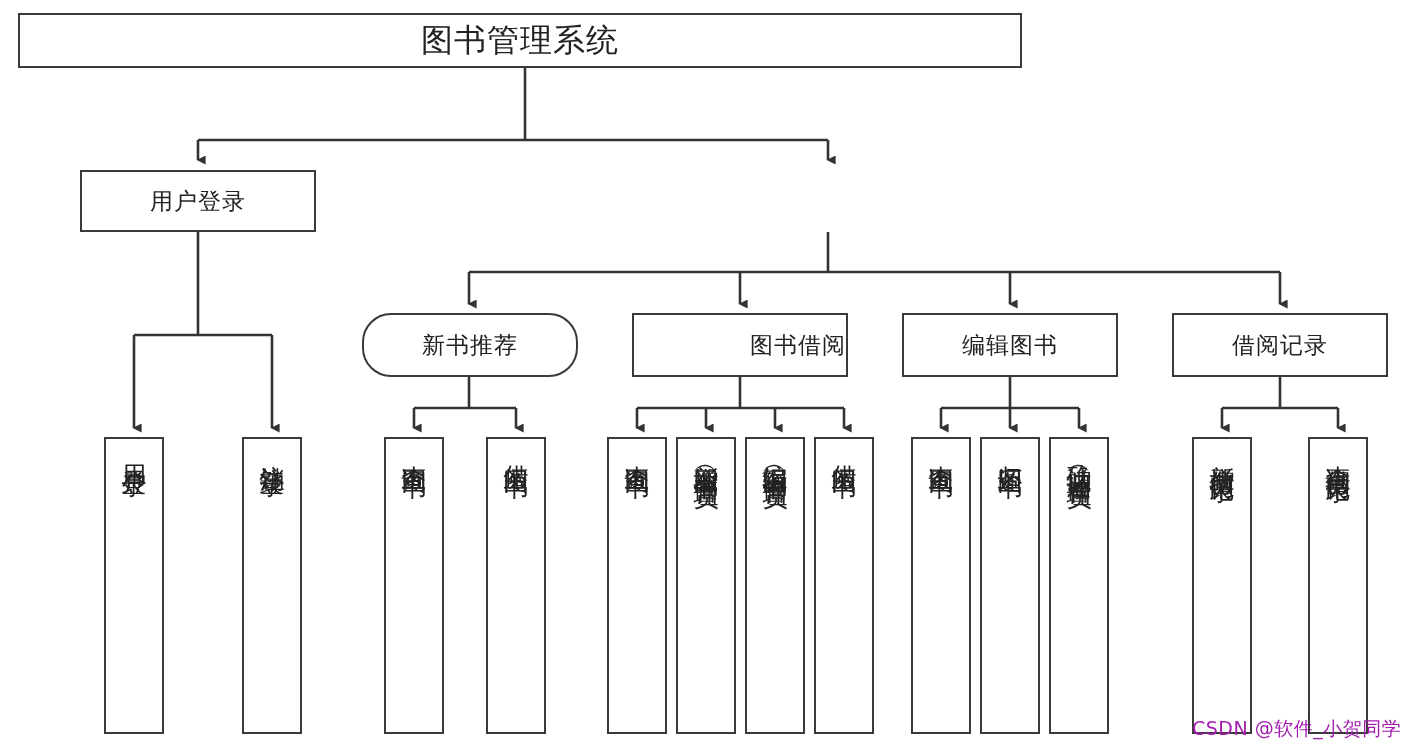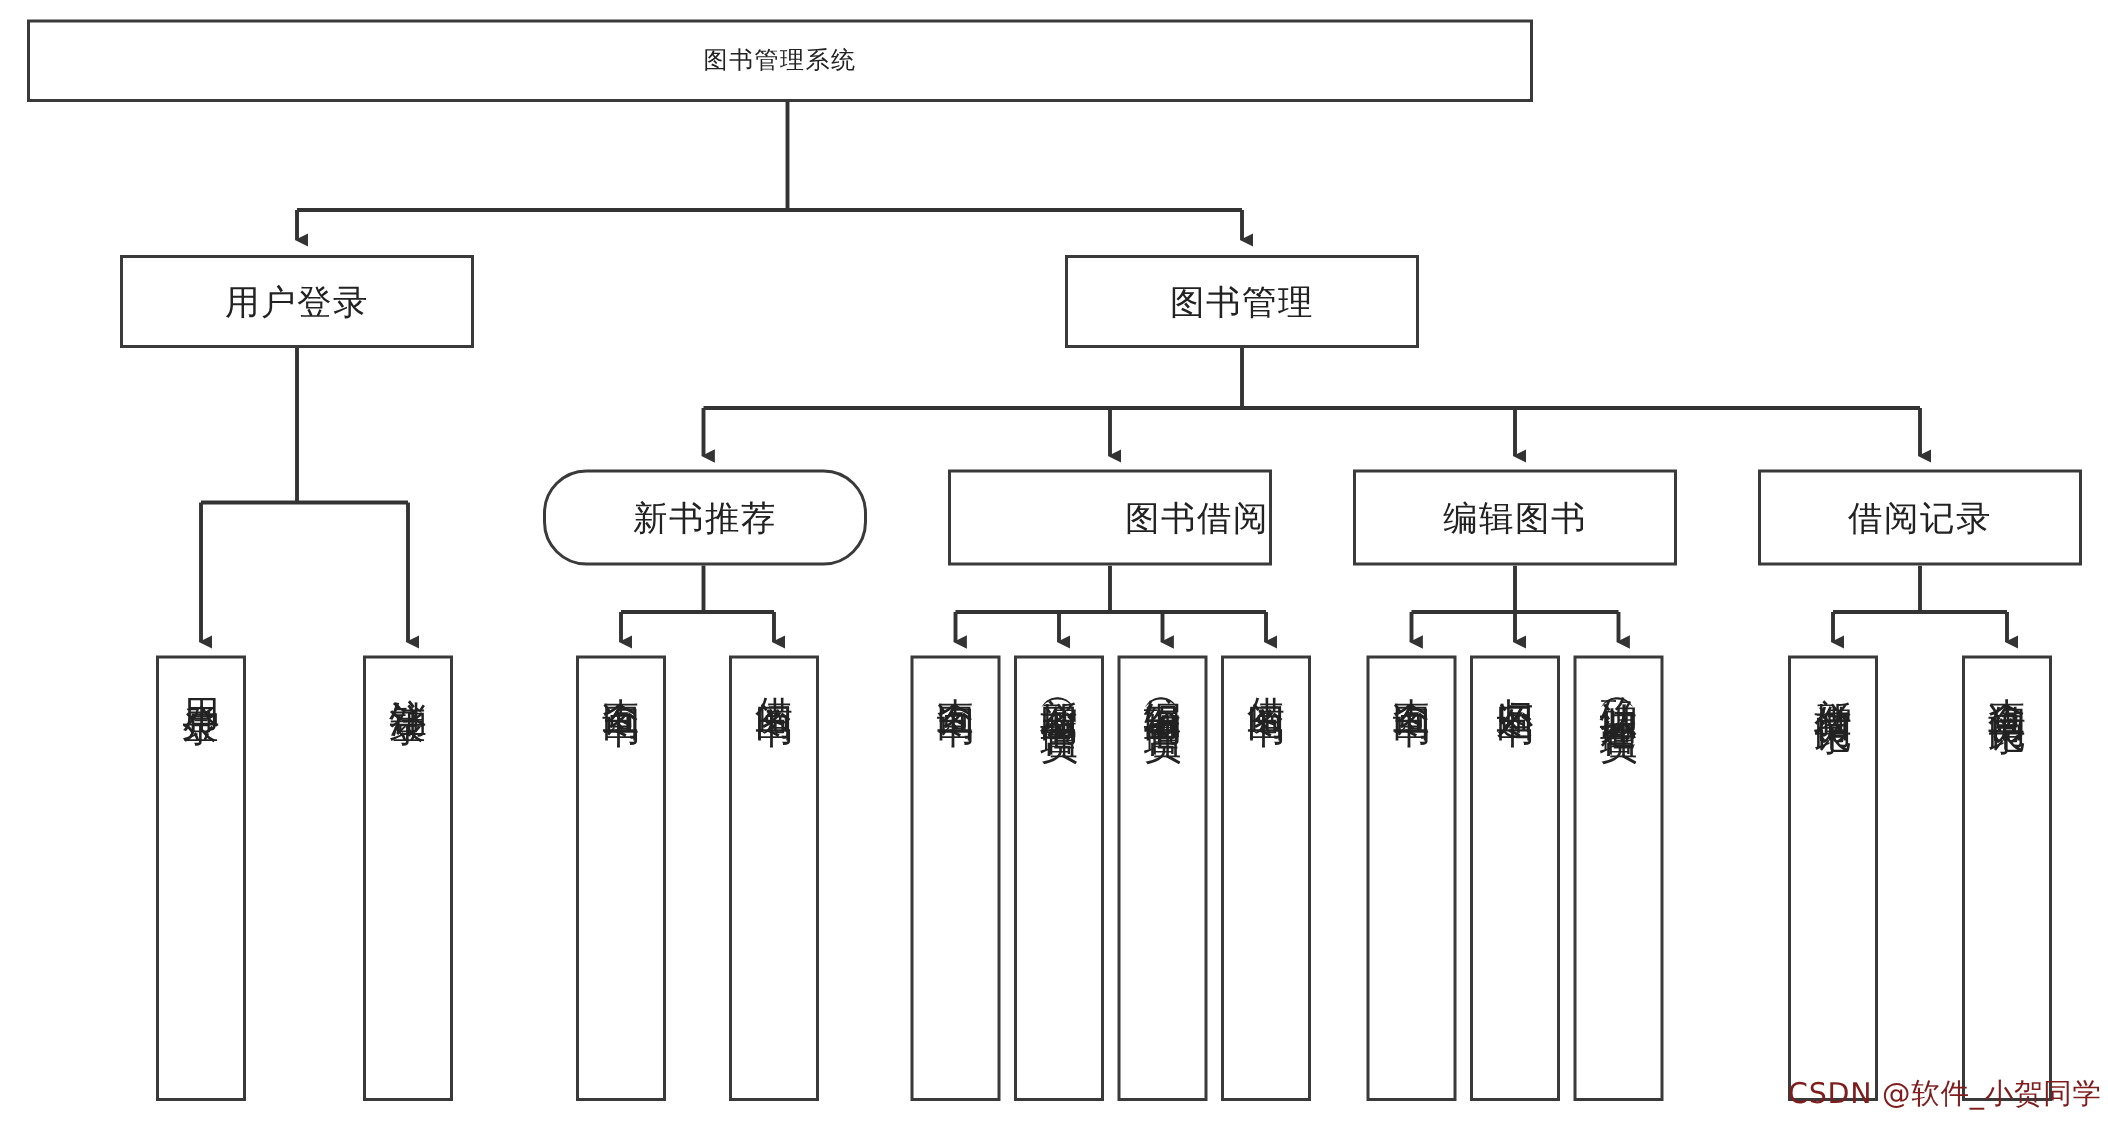--- a/index.html
+++ b/index.html
@@ -35,37 +35,37 @@
     align-items: center;
     justify-content: center;
     overflow: hidden;
   }
   .node-label {
     color: #222222;
     letter-spacing: 1px;
     white-space: nowrap;
     text-align: center;
   }
-  .level-0 .node-label { font-size: 16px; text-align: right; }
+  .level-0 .node-label { font-size: 32px; text-align: right; }
   .level-1 .node-label { font-size: 23px; }
   .level-2 .node-label { font-size: 23px; }
   .leaf .node-label {
     font-size: 25px;
     writing-mode: vertical-rl;
     text-orientation: upright;
     letter-spacing: 3px;
     line-height: 1;
   }
   .leaf {
     align-items: flex-start;
     padding-top: 6px;
   }
   .watermark {
     position: absolute;
-    color: #7f1d1d;
+    color: #a21caf;
     font-size: 19px;
     white-space: nowrap;
     letter-spacing: 0.5px;
   }
 </style>
 </head>
 <body>
 
 <div id="diagram-root">
 
@@ -117,23 +117,20 @@
     <line x1="1338" y1="408" x2="1338" y2="428" stroke="#333333" stroke-width="2.6" marker-end="url(#arrow)"></line>
   </svg>
 
   <div class="node-box level-0" style="left:18px; top:13px; width:1004px; height:55px;">
     <span class="node-label">图书管理系统</span>
   </div>
 
   <div class="node-box level-1" style="left:80px; top:170px; width:236px; height:62px;">
     <span class="node-label">用户登录</span>
   </div>
-  <div class="node-box level-1" style="left:710px; top:170px; width:236px; height:62px;">
-    <span class="node-label">图书管理</span>
-  </div>
 
   <div class="node-box level-2" style="left:362px; top:313px; width:216px; height:64px;border-radius:29px;">
     <span class="node-label">新书推荐</span>
   </div>
   <div class="node-box level-2" style="left:632px; top:313px; width:216px; height:64px;justify-content:flex-end;">
     <span class="node-label">图书借阅</span>
   </div>
   <div class="node-box level-2" style="left:902px; top:313px; width:216px; height:64px;">
     <span class="node-label">编辑图书</span>
   </div>

